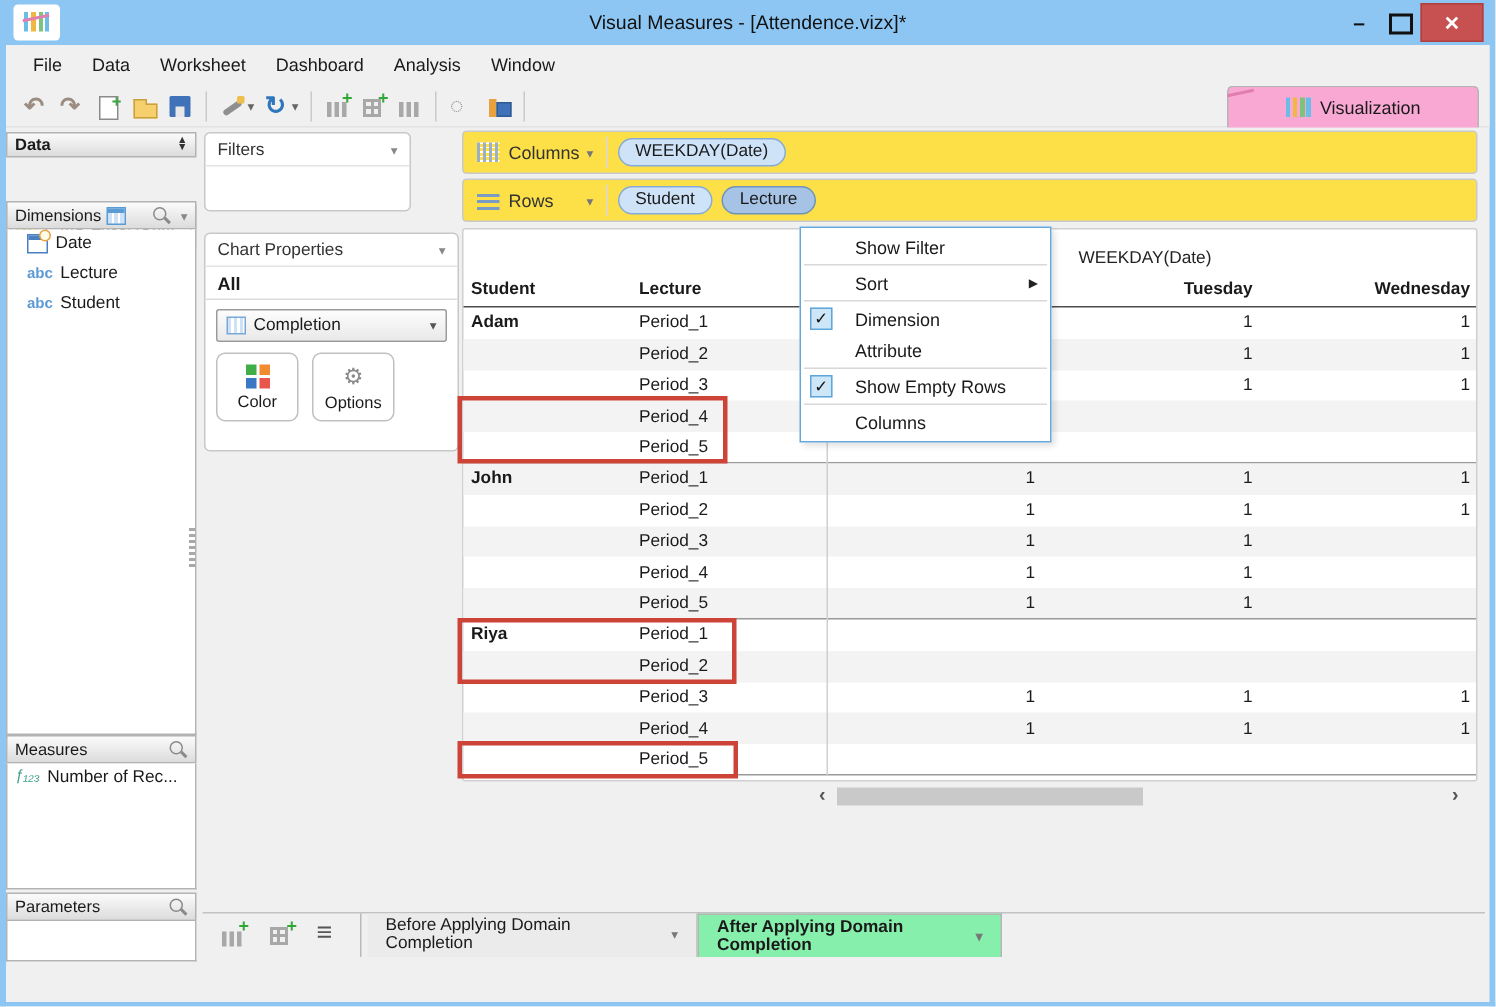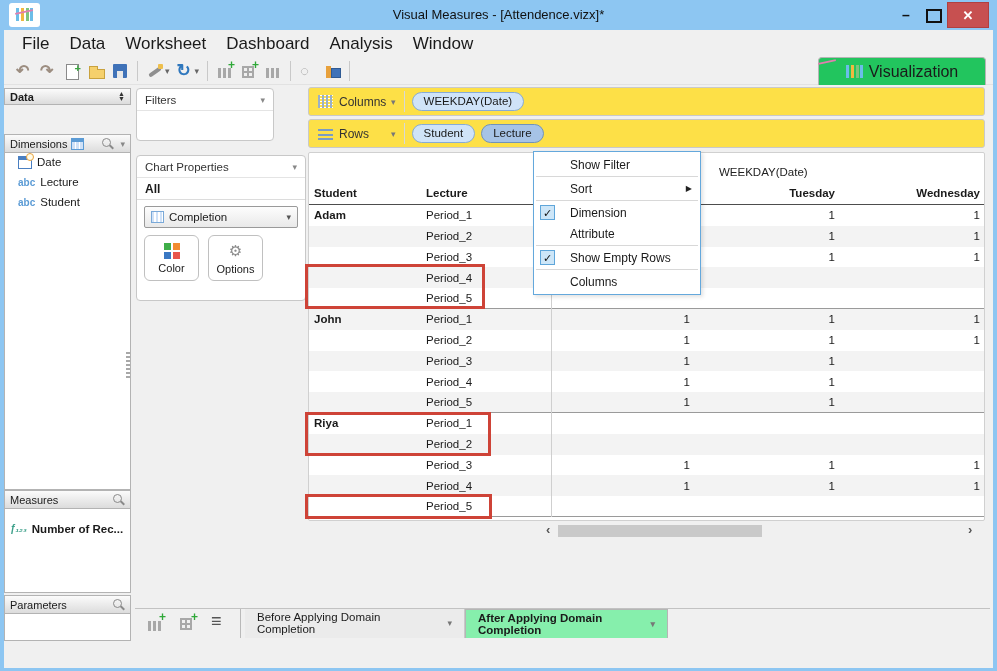--- a/index.html
+++ b/index.html
@@ -18,21 +18,21 @@
   .win-min { width:26px; text-align:center; font-weight:bold; font-size:14px; color:#111; }
   .win-max { width:26px; height:30px; position:relative; }
   .win-max::before { content:""; position:absolute; left:7px; top:9px; width:12px; height:10px; border:2px solid #111; background:transparent; }
   .win-close { width:42px; height:26px; margin-left:2px; background:#c75050; border:1px solid #b04040; color:#fff; text-align:center; line-height:26px; font-size:13px; font-weight:bold; }
   .frame-left { position:absolute; left:0; top:30px; bottom:0; width:4px; background:#8dc6f2; }
   .frame-right { position:absolute; right:0; top:30px; bottom:0; width:4px; background:#8dc6f2; }
   .frame-bottom { position:absolute; left:0; right:0; bottom:0; height:3px; background:#8dc6f2; }
 
   
   .menubar { position:absolute; left:4px; top:30px; width:989px; height:27px; display:flex; align-items:center; padding-left:8px; background:#f0f0f0; }
-  .menu-item { padding:0 10px; height:27px; line-height:27px; font-size:17px; }
+  .menu-item { padding:0 10px; height:27px; line-height:27px; font-size:12px; }
   .toolbar { position:absolute; left:4px; top:57px; width:989px; height:28px; display:flex; align-items:center; padding-left:8px; background:#f0f0f0; border-bottom:1px solid #e2e2e2; }
   .tbtn { display:inline-flex; align-items:center; height:24px; padding:0 3px; }
   .tb-ic { position:relative; width:18px; height:18px; display:inline-block; }
   .tb-caret { font-size:9px; color:#666; margin-left:1px; }
   .tb-sep { width:1px; height:20px; background:#c9c9c9; margin:0 5px; display:inline-block; }
 
   .ic-undo::before, .ic-redo::before { position:absolute; left:1px; top:-1px; font-size:16px; color:#9c8d80; font-weight:bold; }
   .ic-undo::before { content:"\21B6"; }
   .ic-redo::before { content:"\21B7"; }
   .ic-new-file::before { content:""; position:absolute; left:3px; top:2px; width:11px; height:14px; background:#fff; border:1px solid #8a8a8a; }
@@ -46,21 +46,21 @@
   .ic-refresh::before { content:"\21BB"; position:absolute; left:1px; top:-2px; font-size:17px; color:#2f77bd; font-weight:bold; }
   .ic-add-chart::before, .ic-bar-chart::before { content:""; position:absolute; left:2px; bottom:2px; width:3px; height:10px; background:#a8a8a8; box-shadow:5px 0 0 #a8a8a8, 10px 0 0 #a8a8a8; }
   .ic-add-chart::after, .ic-add-crosstab::after { content:"+"; position:absolute; right:-1px; top:-4px; color:#2fa838; font-weight:bold; font-size:12px; }
   .ic-add-crosstab::before { content:""; position:absolute; left:2px; top:4px; width:12px; height:12px;
     background:repeating-linear-gradient(0deg,#a8a8a8 0 2px,transparent 2px 5px), repeating-linear-gradient(90deg,#a8a8a8 0 2px,transparent 2px 5px); }
   .ic-select-lasso::before { content:"\25CC"; position:absolute; left:1px; top:0px; font-size:15px; color:#8a8a8a; }
   .ic-bar-window::before { content:""; position:absolute; left:3px; bottom:2px; width:5px; height:12px; background:#e8a13c; }
   .ic-bar-window::after { content:""; position:absolute; left:8px; bottom:2px; width:8px; height:8px; background:#3f72b8; border:1px solid #2f5a94; }
   .ic-sheet-list::before { content:"\2261"; position:absolute; left:1px; top:-3px; font-size:18px; color:#555; font-weight:bold; }
 
-  .viz-tab { position:absolute; left:818px; top:57px; width:168px; height:28px; background:#22c55e; border:1px solid #b5b5b5; border-bottom:none; border-radius:4px 4px 0 0; display:flex; align-items:center; justify-content:center; gap:6px; font-size:16px; }
+  .viz-tab { position:absolute; left:818px; top:57px; width:168px; height:28px; background:#f9a8d4; border:1px solid #b5b5b5; border-bottom:none; border-radius:4px 4px 0 0; display:flex; align-items:center; justify-content:center; gap:6px; font-size:12px; }
   .viz-tab .mini-chart { position:static; }
 
   
   .grad-header { background:linear-gradient(#fbfbfb,#dcdcdc); border:1px solid #b3b3b3; display:flex; align-items:center; padding:0 5px; }
   .data-panel-header { position:absolute; left:4px; top:88px; width:127px; height:17px; font-weight:bold; font-size:11px; }
   .sort-updown { margin-left:auto; display:flex; flex-direction:column; line-height:4.5px; font-size:7px; color:#333; }
   .conn-list { position:absolute; left:4px; top:105px; width:127px; height:29px; background:#fff; border:1px solid #b3b3b3; border-top:none; padding:2px;margin-top:32px; }
   .conn-item { height:22px; border:1px solid #5a9fd4; background:#eaf3fc; display:flex; align-items:center; padding:0 3px; font-size:11px; white-space:nowrap; overflow:hidden; }
   .ic-excel { position:relative; width:14px; height:13px; margin-right:4px; background:#f3d35a; border:1px solid #b89a30; border-radius:2px; flex:none; }
   .ic-excel::before { content:"X"; position:absolute; left:3px; top:0px; font-size:9px; font-weight:bold; color:#2e8540; }
@@ -77,21 +77,21 @@
   .ic-date { position:relative; width:14px; height:13px; border:1px solid #4a7fc1; background:#fff; flex:none; }
   .ic-date::before { content:""; position:absolute; left:0; top:0; right:0; height:3px; background:#4a7fc1; }
   .ic-date::after { content:""; position:absolute; right:-3px; top:-4px; width:6px; height:6px; border:1px solid #e8a13c; border-radius:50%; background:#fffbe8; }
   .ic-abc::before { content:"abc"; color:#5b9bd5; font-size:10px; font-weight:bold; }
   .ic-num { color:#3da08a; font-size:10px; font-style:italic; white-space:nowrap; }
   .splitter-dots { position:absolute; left:126px; top:352px; width:4px; height:26px;
      background:repeating-linear-gradient(0deg,#a8a8a8 0 2px,transparent 2px 4px); }
   .meas-header { position:absolute; left:4px; top:490px; width:127px; height:19px; font-size:11px; font-weight:bold; }
   .meas-header .magnifier, .params-header .magnifier { margin-left:auto; }
   .dims-header .magnifier { margin-left:auto; }
-  .meas-list { position:absolute; left:4px; top:509px; width:127px; height:84px; background:#fff; border:1px solid #b3b3b3; border-top:none; padding-top:14px;font-weight:bold; }
+  .meas-list { position:absolute; left:4px; top:509px; width:127px; height:84px; background:#fff; border:1px solid #b3b3b3; border-top:none; padding-top:3px; }
   .params-header { position:absolute; left:4px; top:595px; width:127px; height:19px; font-size:11px; font-weight:bold; }
   .params-list { position:absolute; left:4px; top:614px; width:127px; height:27px; background:#fff; border:1px solid #b3b3b3; border-top:none; }
 
   
   .card { position:absolute; background:#fff; border:1px solid #c8c8c8; border-radius:4px; }
   .card-header { height:22px; display:flex; align-items:center; padding:0 8px; font-size:11.5px; color:#333; border-bottom:1px solid #e4e4e4; }
   .card-header .hdr-caret { margin-left:auto; }
   .filters-card { left:136px; top:88px; width:138px; height:53px; }
   .chart-card { left:136px; top:155px; width:170px; height:146px; }
   .all-row { height:22px; line-height:22px; padding:0 8px; font-weight:bold; font-size:12px; border-bottom:1px solid #dcdcdc; }

